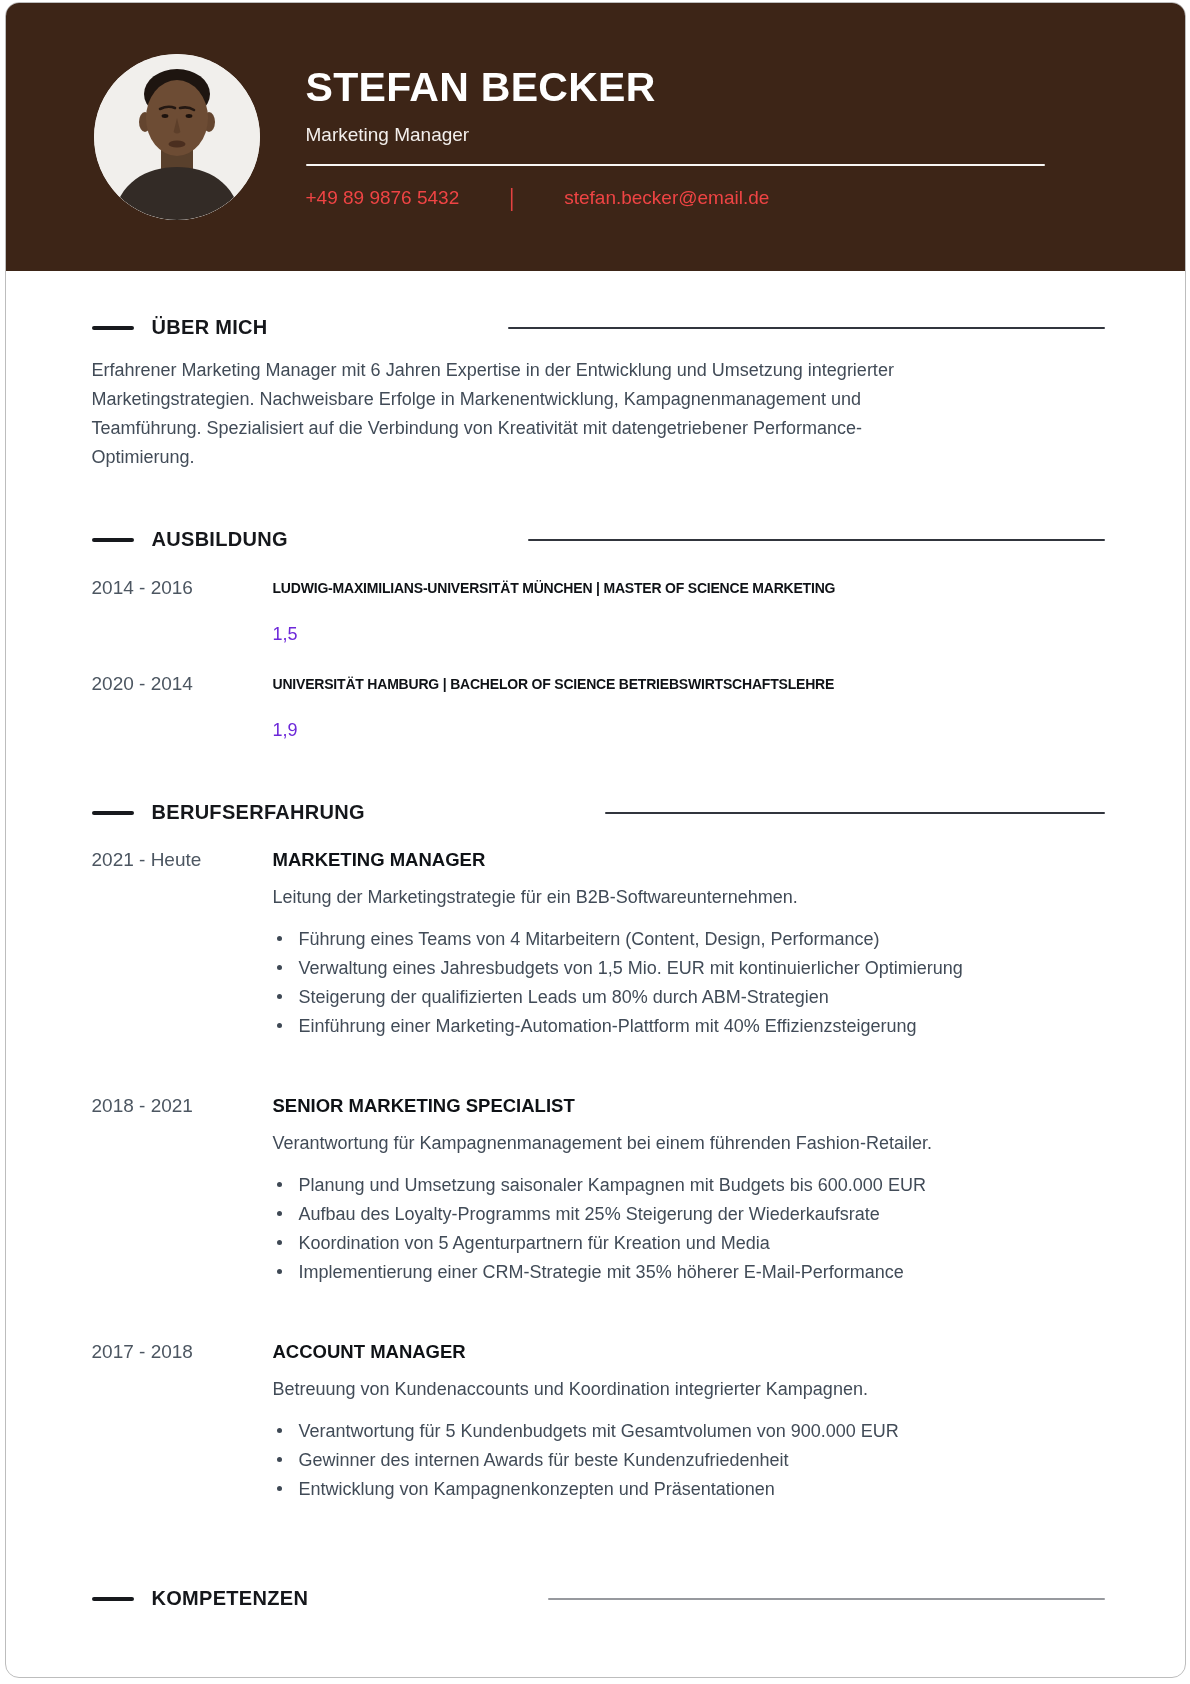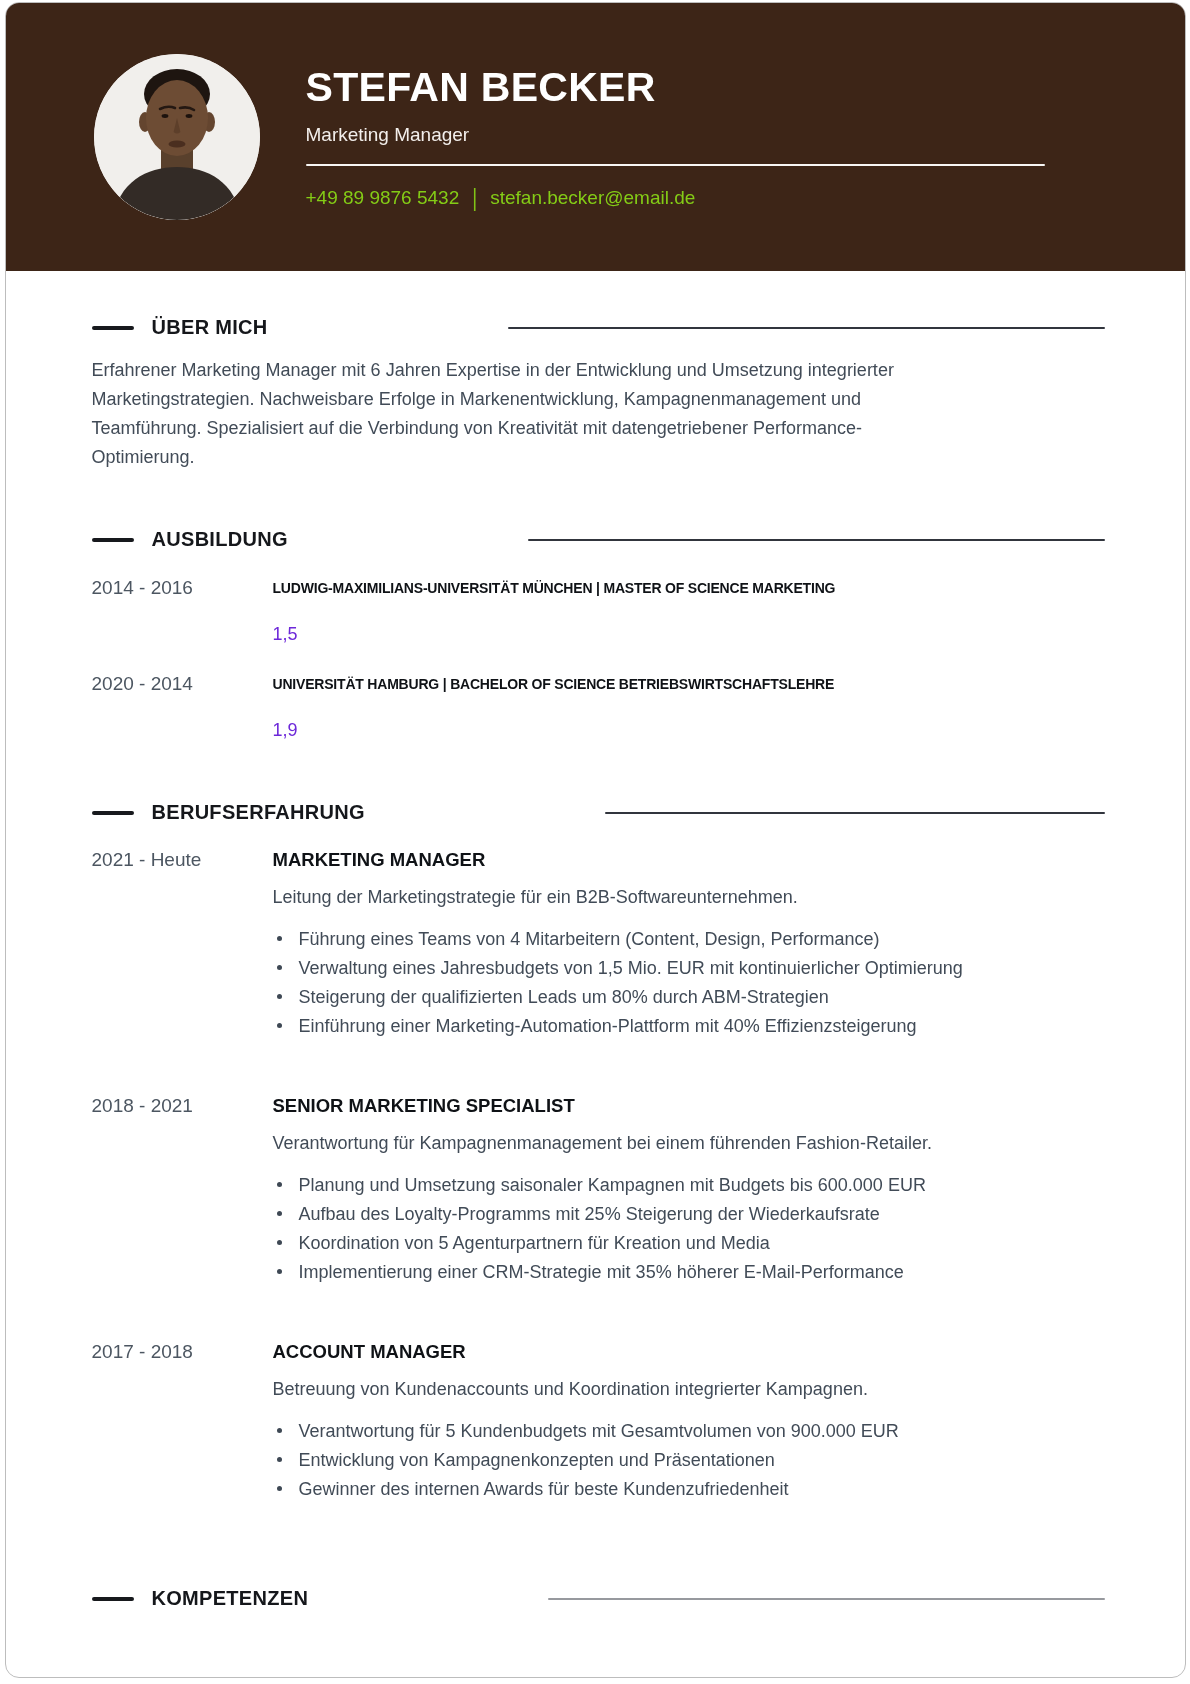--- a/index.html
+++ b/index.html
@@ -39,21 +39,21 @@
   .header-text { flex: 1; margin-left: 46px; padding-right: 140px; }
   .name {
     font-size: 41px;
     font-weight: 700;
     color: #ffffff;
     letter-spacing: 0.3px;
     line-height: 1.1;
   }
   .role { font-size: 19px; color: #f3efec; margin-top: 13px; }
   .hdiv { height: 2px; background: #f8f6f4; margin: 18px 0 21px 0; border-radius: 1px; }
-  .contact { font-size: 19px; color: #84cc16; display: flex; align-items: center; }
+  .contact { font-size: 19px; color: #ef4444; display: flex; align-items: center; gap: 37px; }
   .contact .sep {
     display: inline-block;
     margin: 0 13px;
     transform: scaleY(1.3);
     font-weight: 400;
     opacity: 0.95;
   }
 
   
   .main { padding: 0 80px 40px 86px; }
@@ -258,25 +258,25 @@
           <div>
             <div class="job-title">ACCOUNT MANAGER</div>
             <div class="summary">Betreuung von Kundenaccounts und Koordination integrierter Kampagnen.</div>
             <ul class="bullets">
               <li>
                   <span class="bullet-dot"></span>
                   <span>Verantwortung für 5 Kundenbudgets mit Gesamtvolumen von 900.000 EUR</span>
                 </li>
               <li>
                   <span class="bullet-dot"></span>
+                  <span>Gewinner des internen Awards für beste Kundenzufriedenheit</span>
+                </li>
+              <li>
+                  <span class="bullet-dot"></span>
                   <span>Entwicklung von Kampagnenkonzepten und Präsentationen</span>
-                </li>
-              <li>
-                  <span class="bullet-dot"></span>
-                  <span>Gewinner des internen Awards für beste Kundenzufriedenheit</span>
                 </li>
             </ul>
           </div>
         </div>
 
       </div>
     </section>
 
     <section class="sec-skills">
       <div class="sec-head">

